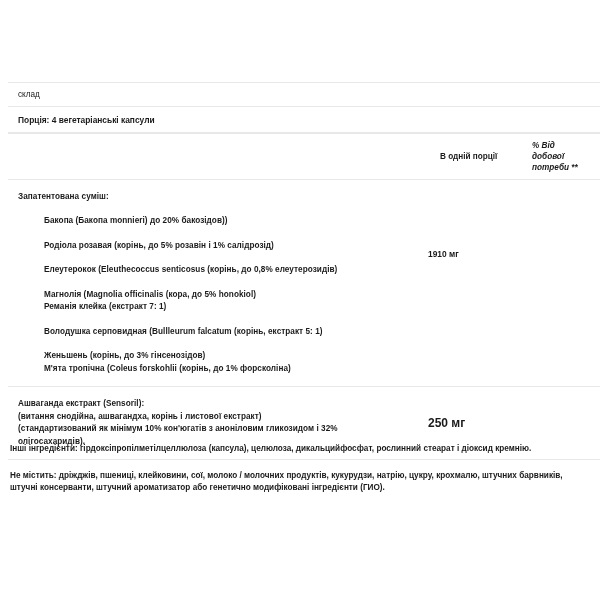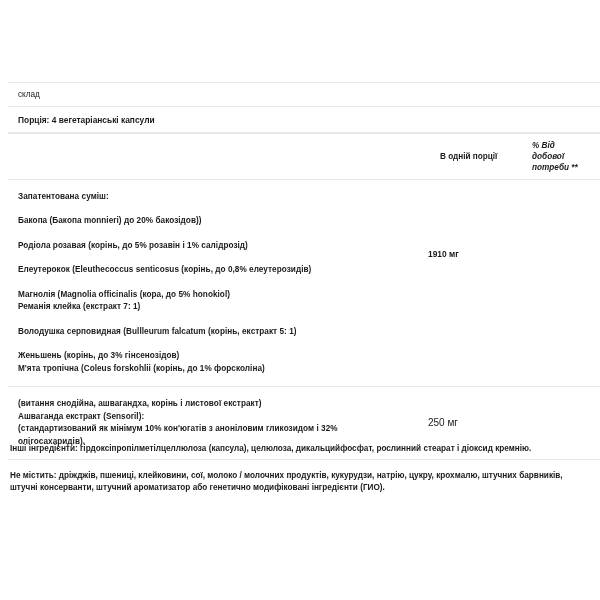--- a/index.html
+++ b/index.html
@@ -134,20 +134,21 @@
     line-height: 12px;
     font-weight: bold;
   }
   .ing-line.lead { font-weight: bold; }
   .ing-group { margin-bottom: 12px; }
   .ing-group:last-child { margin-bottom: 0; }
   .ing-group .sub {
     font-size: 8.2px;
     line-height: 12.5px;
     font-weight: bold;
+    margin-left: 26px;
   }
 
   .amount-center {
     font-size: 8.4px;
     font-weight: bold;
     padding-top: 57px;
   }
 
   .ashwa {
     padding-top: 11px;
@@ -155,22 +156,22 @@
     min-height: 60px;
     box-sizing: border-box;
   }
   .ashwa .sub {
     font-size: 8.2px;
     line-height: 12.5px;
     font-weight: bold;
   }
   .ashwa .cell-amount {
     padding-top: 19px;
-    font-size: 10px;
-    font-weight: normal;
+    font-size: 12px;
+    font-weight: bold;
   }
 
   .footnotes {
     position: absolute;
     left: 0;
     top: 443px;
     width: 600px;
     padding: 0 10px;
     box-sizing: border-box;
   }
@@ -248,22 +249,22 @@
 
       </div>
       <div class="cell-amount amount-center">1910 мг</div>
       <div class="cell-dv"></div>
     </div>
 
     <div class="rule"></div>
 
     <div class="row ashwa">
       <div class="row-label">
+        <div class="sub">Ашваганда екстракт (Sensoril):</div>
         <div class="sub">(витання снодійна, ашвагандха, корінь і листової екстракт)</div>
-        <div class="sub">Ашваганда екстракт (Sensoril):</div>
         <div class="sub">(стандартизований як мінімум 10% кон'югатів з аноніловим гликозидом і 32%</div>
         <div class="sub">олігосахаридів).</div>
       </div>
       <div class="cell-amount">250 мг</div>
       <div class="cell-dv"></div>
     </div>
 
     <div class="rule"></div>
 
   </div>

